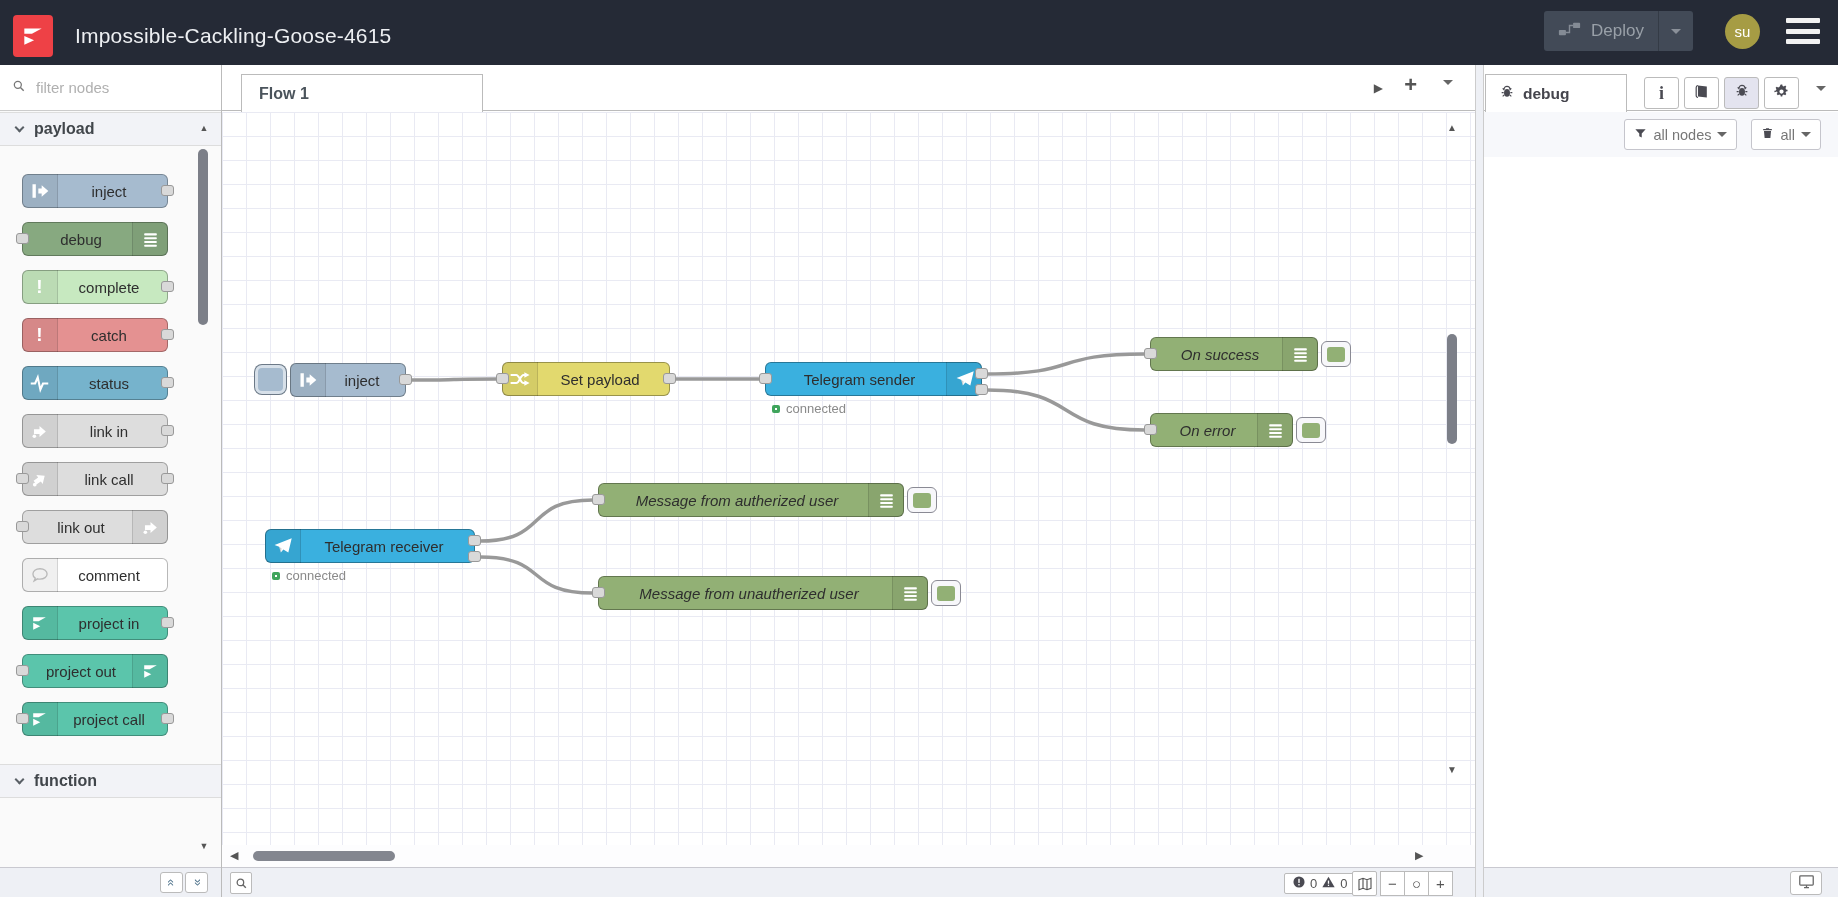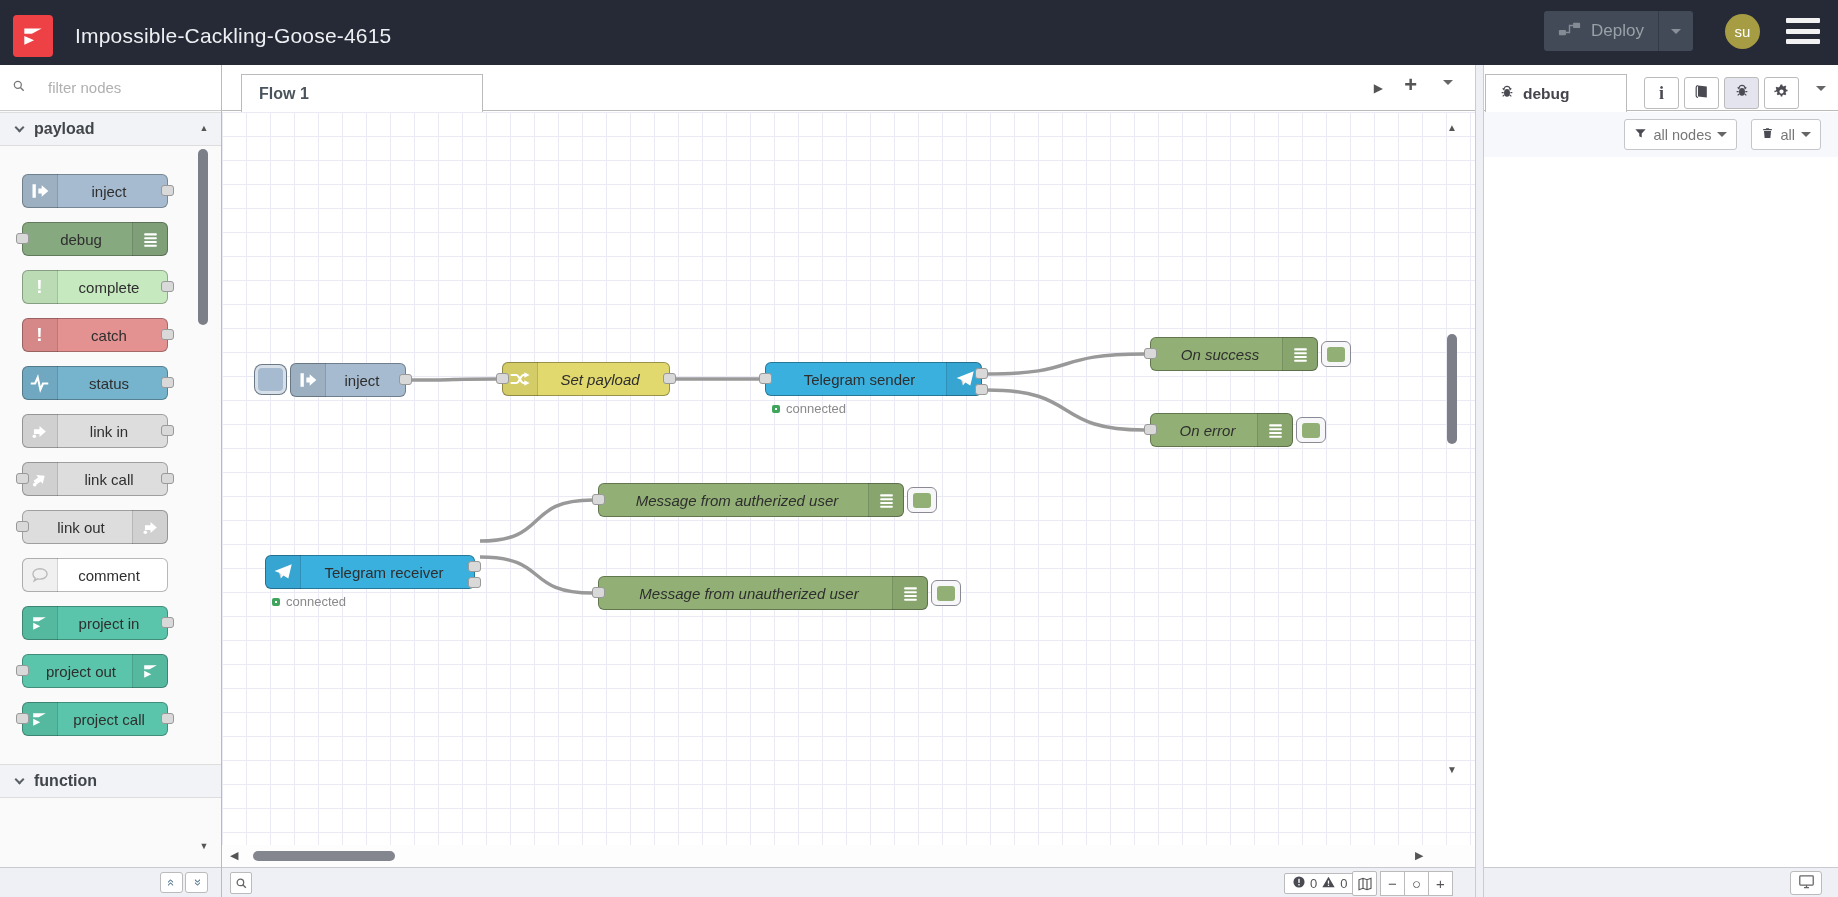--- a/index.html
+++ b/index.html
@@ -30,21 +30,21 @@
   .main{position:absolute;left:0;top:65px;width:1838px;height:832px;}
   .palette{position:absolute;left:0;top:0;width:222px;height:832px;background:#fafafa;border-right:1px solid #bbb;}
   .workspace{position:absolute;left:222px;top:0;width:1253px;height:832px;}
   .splitter{position:absolute;left:1475px;top:0;width:9px;height:832px;background:#eef0f5;
             border-left:1px solid #ccc;border-right:1px solid #ccc;}
   .sidebar{position:absolute;left:1484px;top:0;width:354px;height:832px;background:#fff;}
 
   
   .palette-search{position:absolute;left:0;top:0;width:100%;height:46px;background:#fff;
                   border-bottom:1px solid #ccc;display:flex;align-items:center;padding:0 12px;}
-  .palette-search input{border:none;outline:none;flex:1;font-size:15px;margin-left:20px;color:#ec4899;
+  .palette-search input{border:none;outline:none;flex:1;font-size:15px;margin-left:8px;color:#ec4899;
                         font-family:"Liberation Sans",sans-serif;background:transparent;}
   .palette-search input::placeholder{color:#b0b0b0;}
   .palette-body{position:absolute;left:0;top:47px;width:100%;height:708px;overflow:hidden;background:#fafafa;}
   .palette-section-header{height:34px;background:#f2f3f7;border-top:1px solid #ddd;border-bottom:1px solid #ddd;
                           display:flex;align-items:center;padding-left:16px;gap:11px;}
   .palette-section-header .label{font-size:16px;font-weight:bold;color:#41464b;}
   .chev{width:7px;height:7px;border-right:2px solid #5a6066;border-bottom:2px solid #5a6066;
         transform:rotate(45deg);margin-bottom:3px;}
   .palette-node-list{padding:28px 0 14px 0;}
   .pnode{position:relative;width:146px;height:34px;margin:0 0 14px 22px;border:1px solid rgba(0,0,0,.28);
@@ -353,21 +353,21 @@
           <div class="fnode" style="left: 280px; top: 250px; width: 168px; background: rgb(226, 217, 110);">
             <div class="icon-area left">
               <svg viewBox="0 0 26 24" width="21" height="20">
                 <g fill="none" stroke="#fff" stroke-width="2.4">
                   <path d="M2 7h7c4 0 5 10 9 10h3"></path>
                   <path d="M2 17h7c4 0 5-10 9-10h3"></path>
                 </g>
                 <path fill="#fff" d="M19 3.6 25.5 7 19 10.4zM19 13.6 25.5 17 19 20.4z"></path>
               </svg>
             </div>
-            <div class="nlabel" style="font-style: italic; left: 36px; right: 8px;">Set payload</div>
+            <div class="nlabel" style="left: 36px; right: 8px;">Set payload</div>
             <div class="port" style="left: -7px; top: 10px;"></div>
             <div class="port" style="right: -7px; top: 10px;"></div>
           </div>
           <div class="fnode" style="left: 543px; top: 250px; width: 217px; background: rgb(58, 176, 223);">
             <div class="icon-area right">
               <svg viewBox="0 0 24 24" width="22" height="22">
                 <path fill="#fff" d="M21.5 3.5 2.8 11l5 1.9L9.6 19l2.8-3.3 5.4 3.5z"></path>
                 <path fill="rgba(0,0,0,.18)" d="M7.8 12.9 9.6 19l.9-4.3z"></path>
               </svg>
             </div>
@@ -407,21 +407,21 @@
                   <rect x="4" y="18.6" width="16" height="2.7" rx="1"></rect>
                 </g>
               </svg>
             </div>
             <div class="nlabel" style="font-style: italic; left: 8px; right: 36px;">On error</div>
             <div class="port" style="left: -7px; top: 10px;"></div>
             <div class="debug-toggle">
               <div class="debug-toggle-inner" style="background: rgb(146, 176, 117);"></div>
             </div>
           </div>
-          <div class="fnode" style="left: 43px; top: 417px; width: 210px; background: rgb(58, 176, 223); margin-top: 26px;">
+          <div class="fnode" style="left: 43px; top: 417px; width: 210px; background: rgb(58, 176, 223);">
             <div class="icon-area left">
               <svg viewBox="0 0 24 24" width="22" height="22">
                 <path fill="#fff" d="M21.5 3.5 2.8 11l5 1.9L9.6 19l2.8-3.3 5.4 3.5z"></path>
                 <path fill="rgba(0,0,0,.18)" d="M7.8 12.9 9.6 19l.9-4.3z"></path>
               </svg>
             </div>
             <div class="nlabel" style="left: 36px; right: 8px;">Telegram receiver</div>
             <div class="port" style="right: -7px; top: 5px;"></div>
             <div class="port" style="right: -7px; top: 21px;"></div>
             <div class="nstatus">

